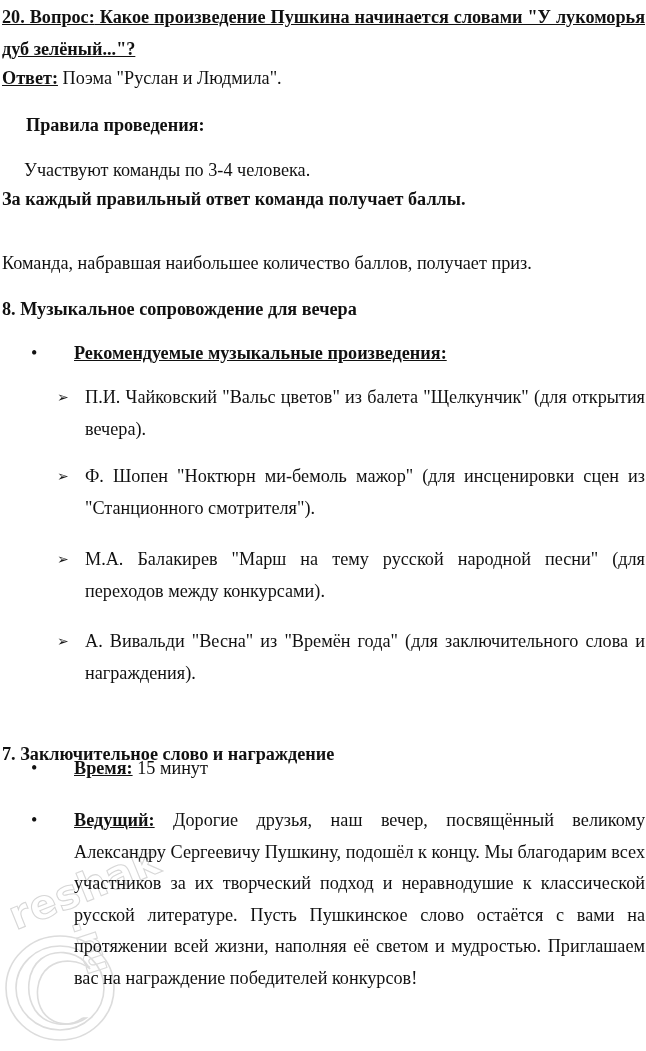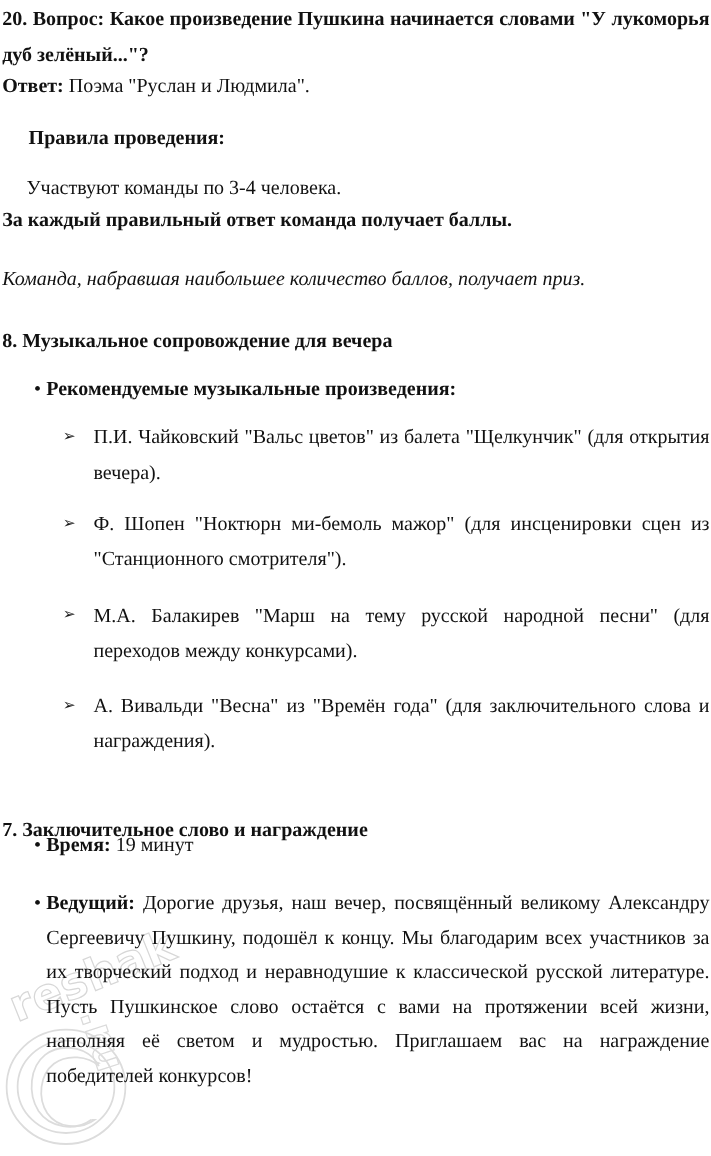--- a/index.html
+++ b/index.html
@@ -96,39 +96,39 @@
   .b-para {
     position: absolute;
     left: 2px;
     width: 643px;
   }
 
   .no-just {
     text-align: left;
   }
 
-  b, .bold { font-weight: 700; }
+  b, .bold { font-weight: 700; text-decoration: underline; }
 
   
   .li1 {
     position: absolute;
     left: 2px;
     width: 643px;
   }
   .li1 .mark {
     position: absolute;
     left: 29px;
     top: 0;
     width: 14px;
     font-size: 18.2px;
     line-height: 31.5px;
     text-align: left;
   }
   .li1 .body {
-    margin-left: 40px;
+    margin-left: 72px;
     font-size: 18.2px;
     line-height: 31.5px;
     text-align: justify;
     text-justify: inter-word;
   }
 
   
   .li2 {
     position: absolute;
     left: 2px;
@@ -174,21 +174,21 @@
   <div class="content">
 
     <p class="block h-para no-just" style="top:2px;"><span class="bold">20. Вопрос:</span><span class="bold"> Какое произведение Пушкина начинается словами "У лукоморья дуб зелёный..."?</span></p>
 
     <p class="block b-para no-just" style="top:63px;"><span class="bold">Ответ:</span><span> Поэма "Руслан и Людмила".</span></p>
 
     <p class="block h-para no-just" style="top:110px;margin-left:24px;">Правила проведения:</p>
 
     <p class="block b-para no-just" style="top:155px;margin-left:22px;">Участвуют команды по 3-4 человека.</p>
     <p class="block b-para no-just" style="top:184px;font-weight:bold;">За каждый правильный ответ команда получает баллы.</p>
-    <p class="block b-para no-just" style="top:238px;font-style:italic;">Команда, набравшая наибольшее количество баллов, получает приз.</p>
+    <p class="block b-para no-just" style="top:248px;">Команда, набравшая наибольшее количество баллов, получает приз.</p>
 
     <p class="block h-para no-just" style="top:294px;">8. Музыкальное сопровождение для вечера</p>
 
     <div class="li1" style="top:338px;">
       <span class="mark">•</span>
       <div class="body bold">Рекомендуемые музыкальные произведения:</div>
     </div>
 
     <div class="li2" style="top:382px;">
       <span class="mark">➢</span>
@@ -207,21 +207,21 @@
 
     <div class="li2" style="top:626px;">
       <span class="mark">➢</span>
       <div class="body lastline-left">А. Вивальди "Весна" из "Времён года" (для заключительного слова и награждения).</div>
     </div>
 
     <p class="block h-para no-just" style="top:707px;margin-top:32px;">7. Заключительное слово и награждение</p>
 
     <div class="li1" style="top:753px;">
       <span class="mark">•</span>
-      <div class="body"><span class="bold">Время:</span><span> 19 минут</span></div>
+      <div class="body"><span class="bold">Время:</span><span> 15 минут</span></div>
     </div>
 
     <div class="li1" style="top:805px;">
       <span class="mark">•</span>
       <div class="body lastline-left"><span class="bold">Ведущий:</span><span> Дорогие друзья, наш вечер, посвящённый великому Александру Сергеевичу Пушкину, подошёл к концу. Мы благодарим всех участников за их творческий подход и неравнодушие к классической русской литературе. Пусть Пушкинское слово остаётся с вами на протяжении всей жизни, наполняя её светом и мудростью. Приглашаем вас на награждение победителей конкурсов!</span></div>
     </div>
 
   </div>
 </div>
 

